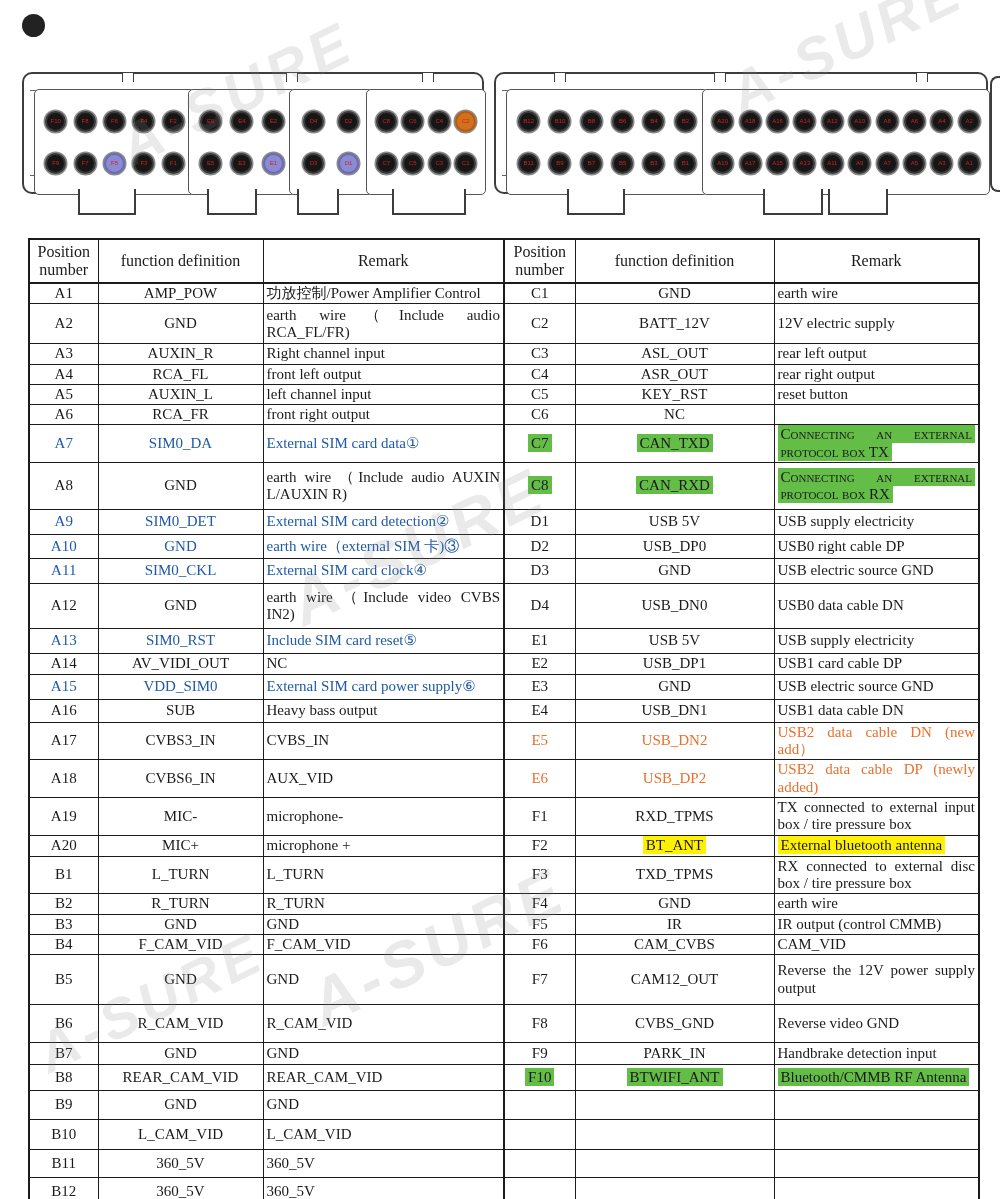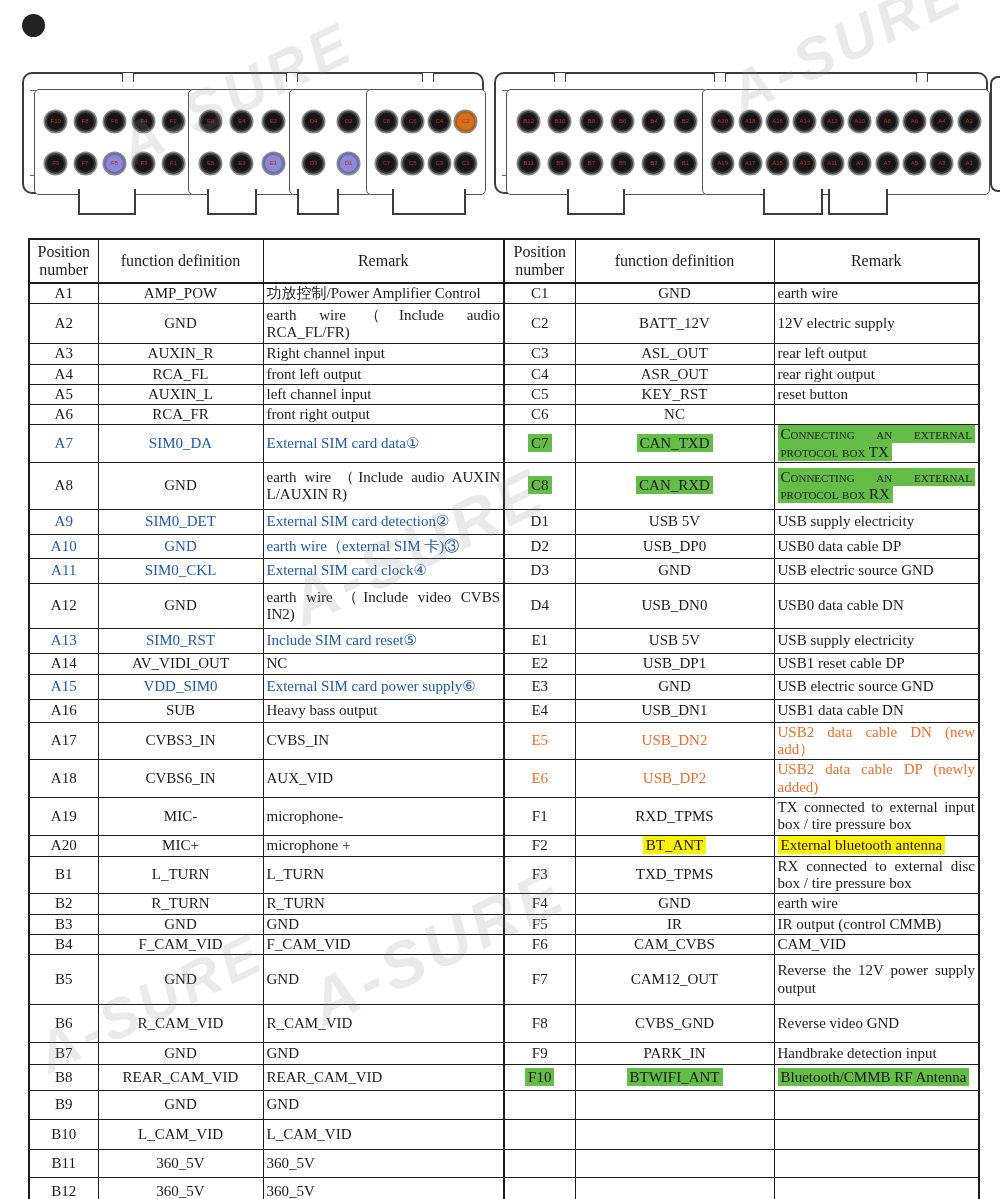--- a/index.html
+++ b/index.html
@@ -247,21 +247,21 @@
         <td class="ctr sep">D1</td>
         <td class="ctr">USB 5V</td>
         <td class="rem">USB supply electricity</td>
       </tr>
       <tr style="height: 24px;">
         <td class="ctr c-blue">A10</td>
         <td class="ctr c-blue">GND</td>
         <td class="rem c-blue">earth wire（external SIM 卡)③</td>
         <td class="ctr sep">D2</td>
         <td class="ctr">USB_DP0</td>
-        <td class="rem">USB0 data cable DP</td>
+        <td class="rem">USB0 right cable DP</td>
       </tr>
       <tr style="height: 25px;">
         <td class="ctr c-blue">A11</td>
         <td class="ctr c-blue">SIM0_CKL</td>
         <td class="rem c-blue">External SIM card clock④</td>
         <td class="ctr sep">D3</td>
         <td class="ctr">GND</td>
         <td class="rem">USB electric source GND</td>
       </tr>
       <tr style="height: 45px;">
@@ -279,21 +279,21 @@
         <td class="ctr sep">E1</td>
         <td class="ctr">USB 5V</td>
         <td class="rem">USB supply electricity</td>
       </tr>
       <tr style="height: 21px;">
         <td class="ctr">A14</td>
         <td class="ctr">AV_VIDI_OUT</td>
         <td class="rem">NC</td>
         <td class="ctr sep">E2</td>
         <td class="ctr">USB_DP1</td>
-        <td class="rem">USB1 reset cable DP</td>
+        <td class="rem">USB1 card cable DP</td>
       </tr>
       <tr style="height: 25px;">
         <td class="ctr c-blue">A15</td>
         <td class="ctr c-blue">VDD_SIM0</td>
         <td class="rem c-blue">External SIM card power supply⑥</td>
         <td class="ctr sep">E3</td>
         <td class="ctr">GND</td>
         <td class="rem">USB electric source GND</td>
       </tr>
       <tr style="height: 23px;">

